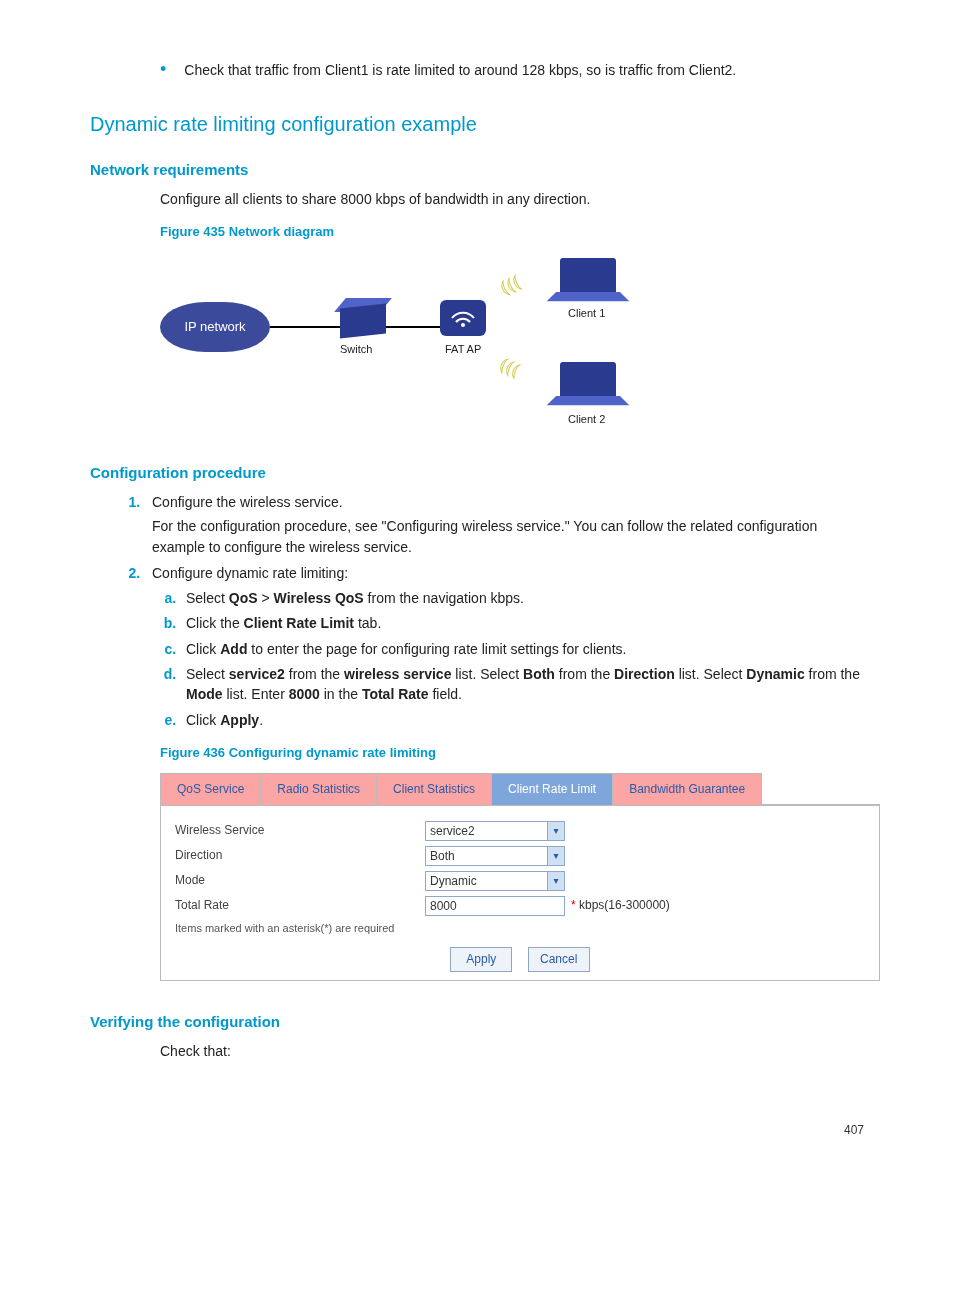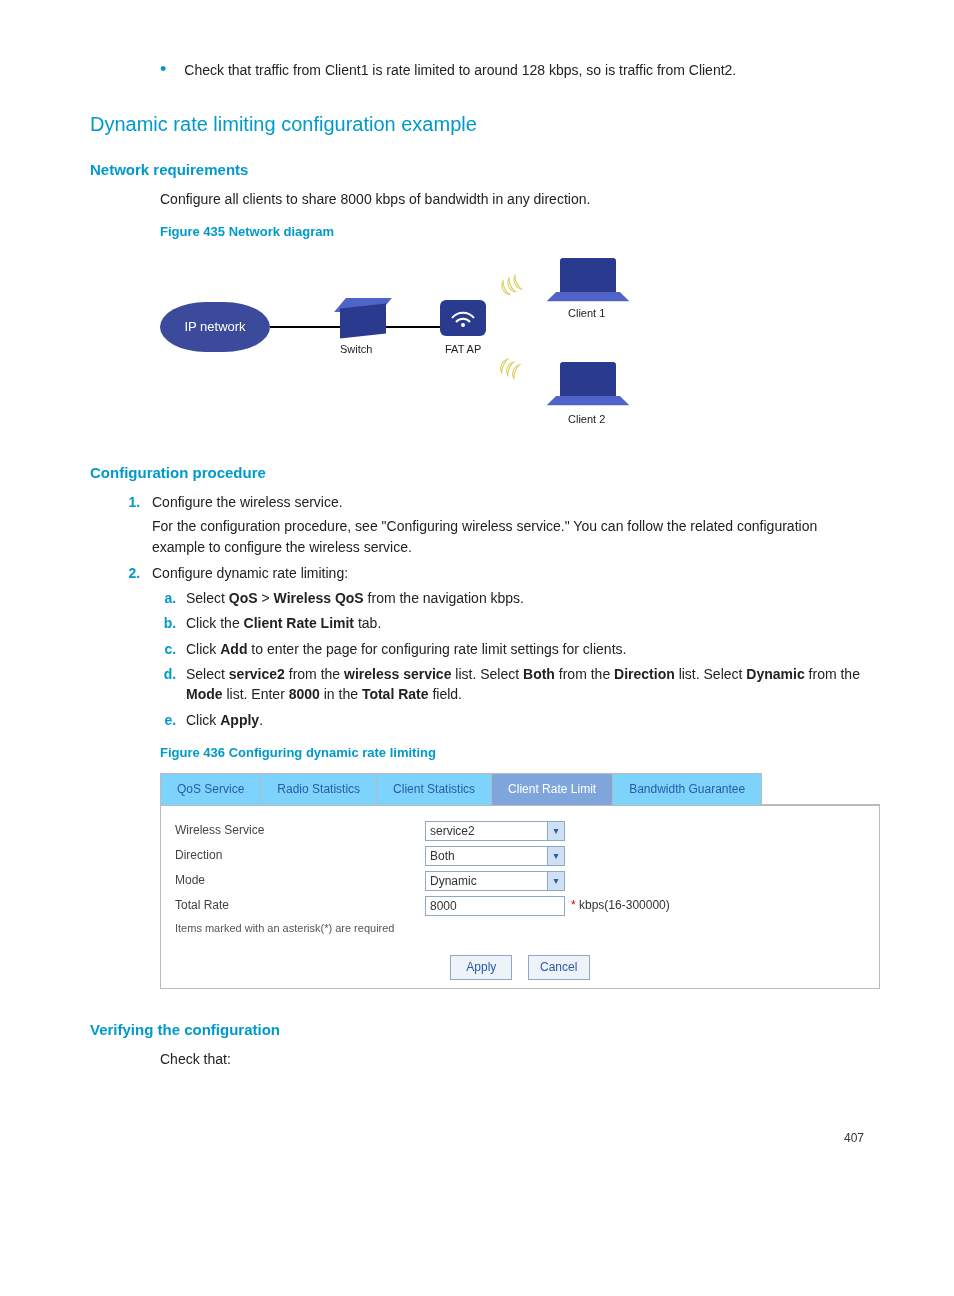--- a/index.html
+++ b/index.html
@@ -55,33 +55,33 @@
     background:#2a3b8f; border-radius:6px; color:#fff; display:flex; align-items:center; justify-content:center; font-size:18px;}
   .ap-label { position:absolute; left:285px; top:90px; font-size:11px; }
   .waves { position:absolute; font-size:20px; color:#d6c84a; transform:rotate(-25deg);}
   .laptop { position:absolute; width:56px; height:34px; background:#2a3b8f; border-radius:3px 3px 0 0;}
   .laptop::after { content:""; position:absolute; left:-8px; right:-8px; bottom:-10px; height:12px; background:#4f63c8; transform:perspective(30px) rotateX(40deg);}
   .client-label { position:absolute; font-size:11px; }
 
   
   .config-ui { margin-left:70px; width:720px; border:0; font-family: Arial, sans-serif; font-size:12px; color:#333;}
   .tab-row { display:flex; border-bottom:1px solid #bbb; }
-  .tab { flex:0 0 auto; padding:7px 16px; border:1px solid #bbb; border-bottom:none; background:#7dd3fc; color:#2a5aa8; margin-right:-1px; font-size:12px;}
+  .tab { flex:0 0 auto; padding:7px 16px; border:1px solid #bbb; border-bottom:none; background:#fca5a5; color:#2a5aa8; margin-right:-1px; font-size:12px;}
   .tab.active { background:#7fa6db; color:#fff; }
   .tab-spacer { flex:1; border-bottom:1px solid #bbb;}
   .form-area { border:1px solid #bbb; border-top:none; padding:10px 8px 8px 8px;}
   .form-row { display:flex; align-items:center; margin:5px 0; }
   .form-label { width:250px; padding-left:6px; color:#444; }
   .form-select, .form-input { width:140px; height:20px; border:1px solid #8fa8c8; background:#fff; padding:1px 4px; font-size:12px; color:#333; box-sizing:border-box;}
   .sel-wrap { position:relative; width:140px; }
   .sel-btn { position:absolute; right:0; top:0; width:18px; height:20px; background:#cfe0f5; border:1px solid #8fa8c8; box-sizing:border-box; display:flex; align-items:center; justify-content:center; font-size:10px; color:#2a5aa8;}
   .hint { margin-left:6px; color:#333; }
   .hint .ast { color:#d00; }
   .note { font-size:11px; color:#555; margin:4px 0 0 6px; }
-  .btn-row { text-align:center; margin-top:18px; }
+  .btn-row { text-align:center; margin-top:10px; }
   .ui-btn { display:inline-block; width:60px; padding:3px 0; border:1px solid #8fa8c8; background:#eef3fa; color:#2a5aa8; margin:0 6px; font-size:12px; text-align:center;}
   .page-num { text-align:right; font-size:12px; color:#333; margin-top:60px;}
 </style>
 </head>
 <body>
 
 <div class="bullet-line">
   <span class="bullet-dot">•</span>
   <span>Check that traffic from Client1 is rate limited to around 128 kbps, so is traffic from Client2.</span>
 </div>

